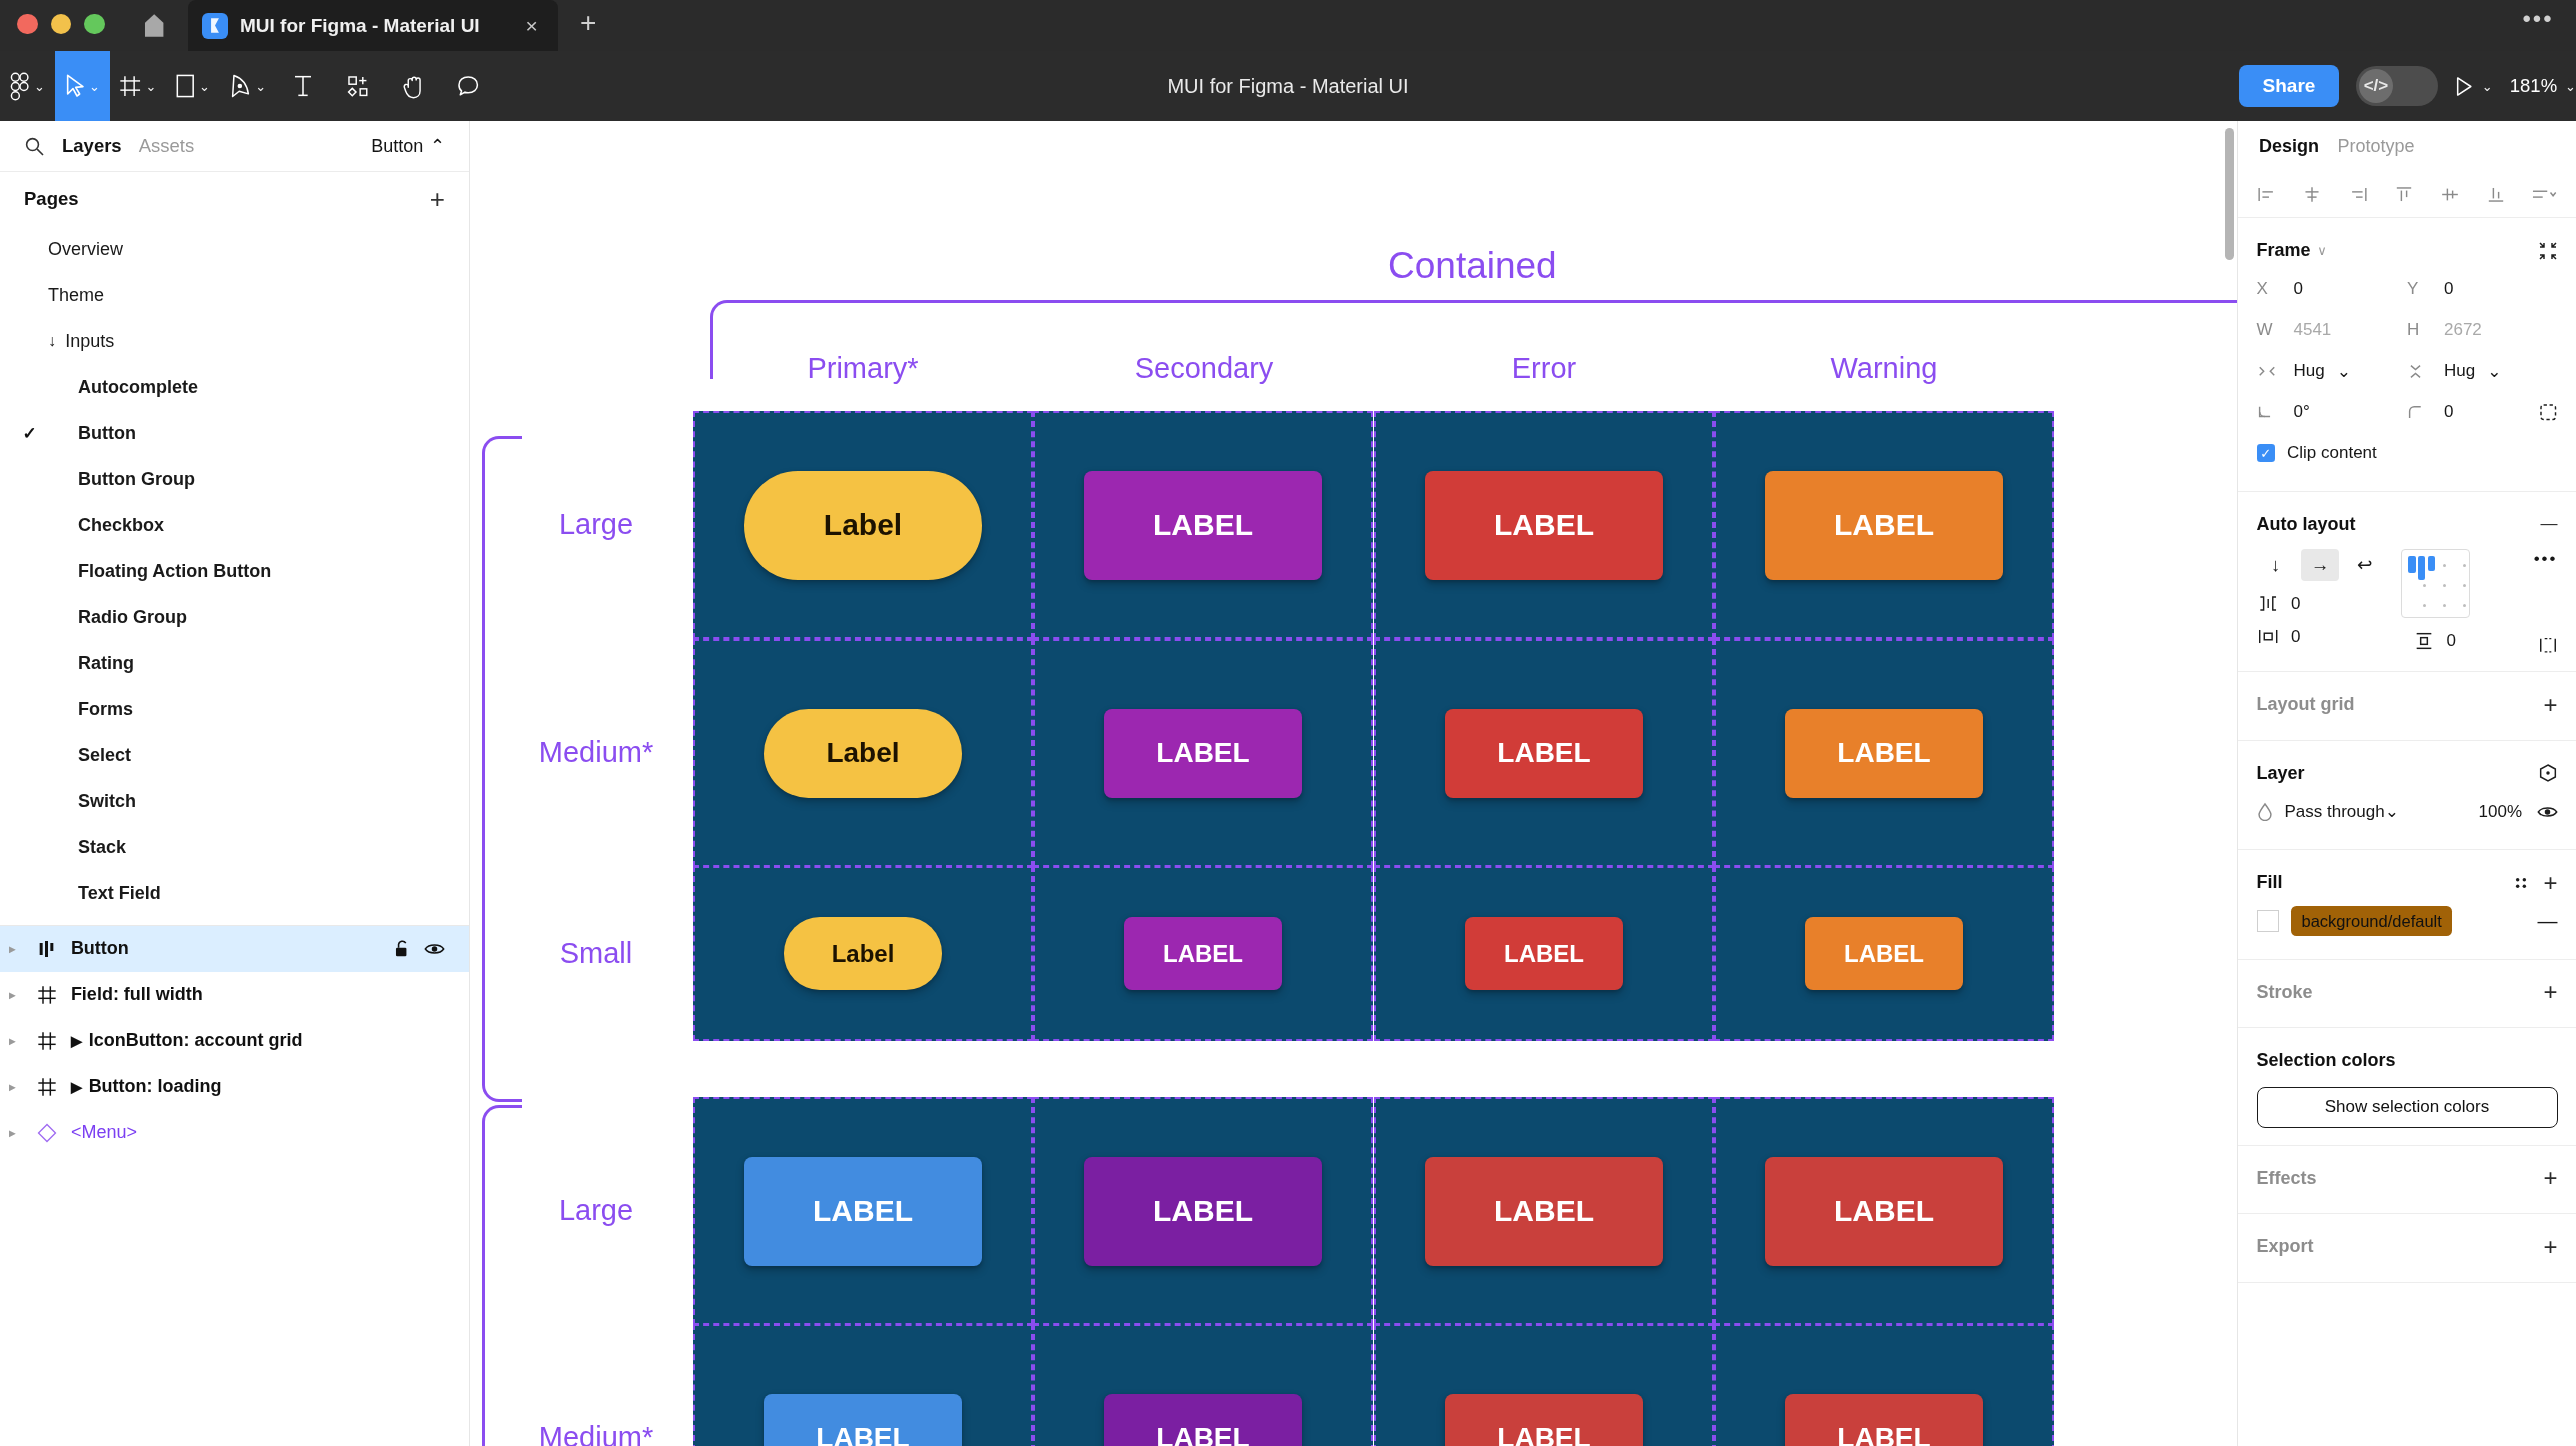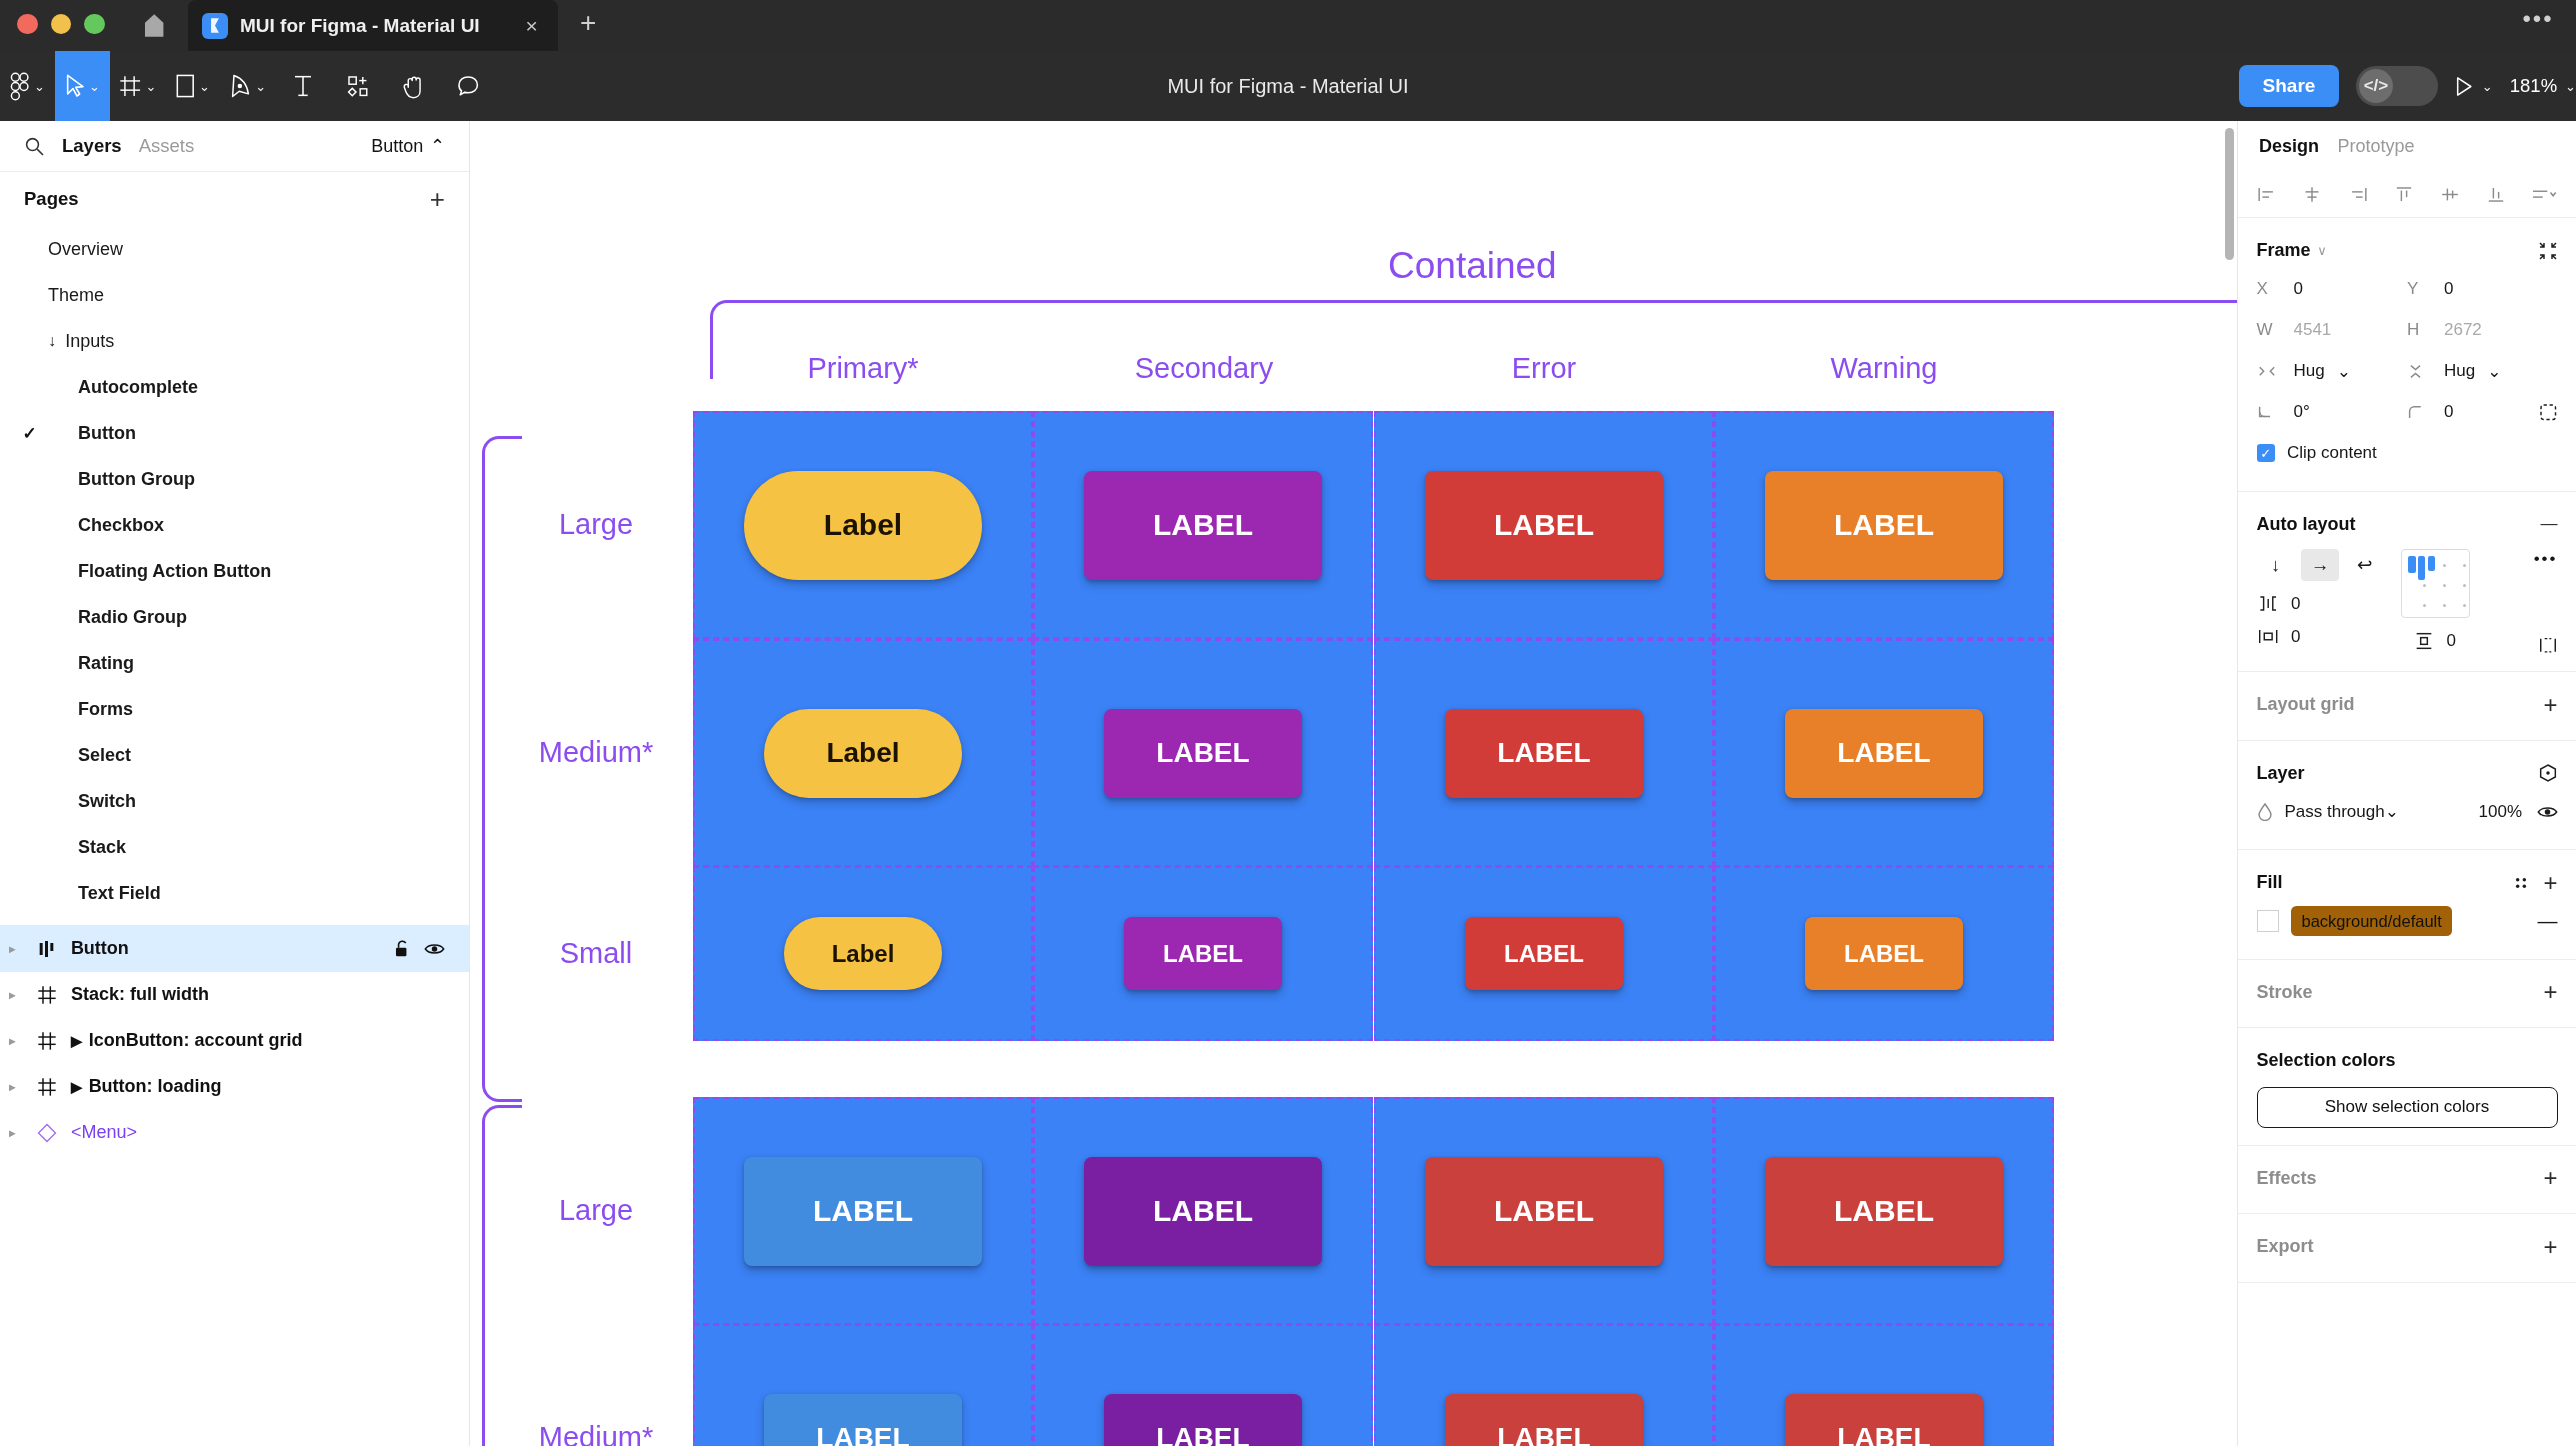--- a/index.html
+++ b/index.html
@@ -150,21 +150,21 @@
     position: absolute; top: 231px; font-size: 29px; color: #8b4df0;
     text-align: center; white-space: nowrap;
   }
   .row-head {
     position: absolute; font-size: 29px; color: #8b4df0; white-space: nowrap;
     text-align: center;
   }
 
   .grid-area { position: absolute; left: 223px; top: 290px; }
   .gcell {
-    position: absolute; background: #3b82f6;
+    position: absolute; background: #0c4a6e;
     border: 2.6px dashed #8b4df0;
     display: flex; align-items: center; justify-content: center;
   }
 
   .mbtn {
     display: inline-flex; align-items: center; justify-content: center;
     color: #ffffff; font-weight: 700;
     box-shadow: 0 4.6px 8px rgba(0,0,0,0.22), 0 1.3px 3.3px rgba(0,0,0,0.16);
     white-space: nowrap;
   }
@@ -453,21 +453,21 @@
         <span class="licon">
           <svg width="20" height="20" viewBox="0 0 30 30">
             <g stroke="#111" stroke-width="2.2">
               <line x1="9" y1="2" x2="9" y2="28"></line>
               <line x1="20" y1="2" x2="20" y2="28"></line>
               <line x1="2" y1="9" x2="28" y2="9"></line>
               <line x1="2" y1="20" x2="28" y2="20"></line>
             </g>
           </svg>
         </span>
-        <span class="lname">Stack: full width</span>
+        <span class="lname">Field: full width</span>
       </div>
       <div class="layer-row">
         <span class="caret">▸</span>
         <span class="licon">
           <svg width="20" height="20" viewBox="0 0 30 30">
             <g stroke="#111" stroke-width="2.2">
               <line x1="9" y1="2" x2="9" y2="28"></line>
               <line x1="20" y1="2" x2="20" y2="28"></line>
               <line x1="2" y1="9" x2="28" y2="9"></line>
               <line x1="2" y1="20" x2="28" y2="20"></line>

